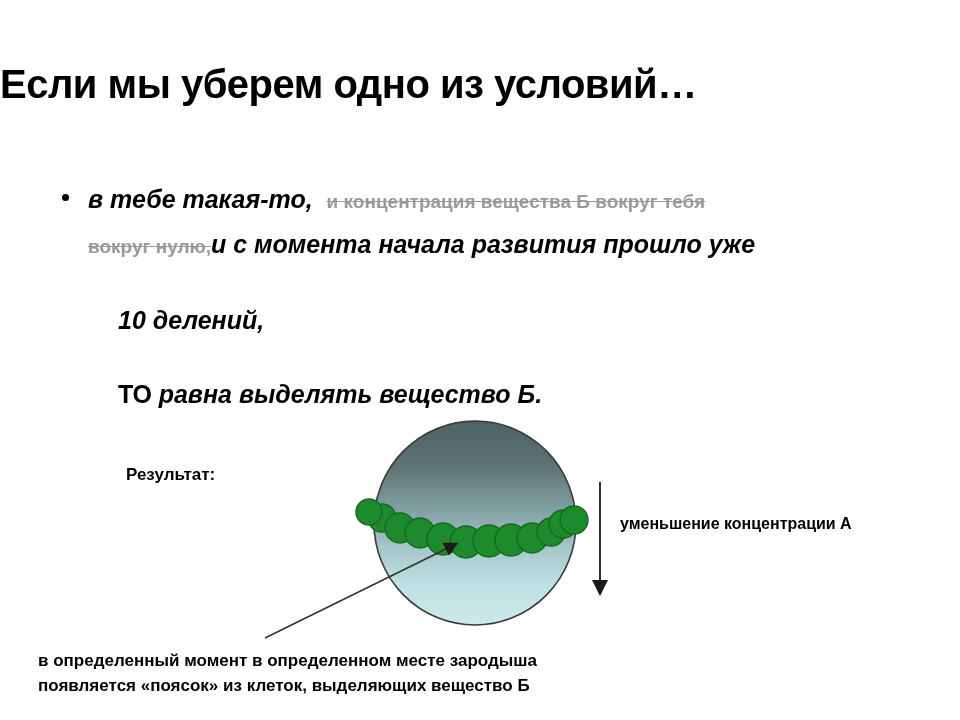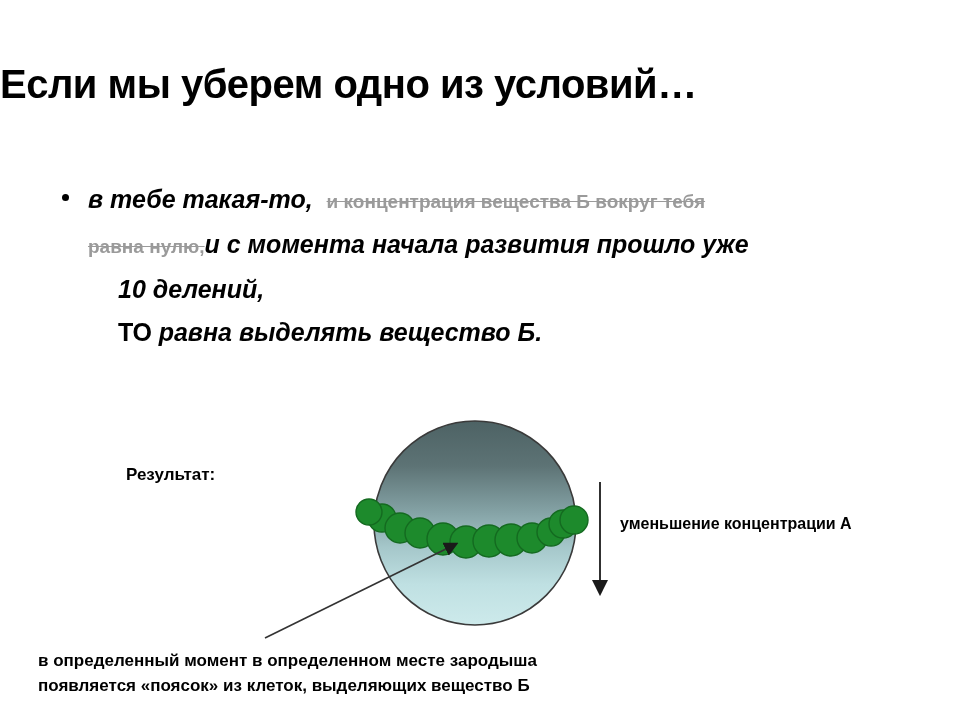--- a/index.html
+++ b/index.html
@@ -58,20 +58,21 @@
 
   .para-line {
     font-size: 25px;
     line-height: 43px;
     color: #000000;
     white-space: nowrap;
   }
 
   .line-indent {
     padding-left: 30px;
+    margin-top: 31px;
   }
 
   .kw {            
     font-weight: bold;
     font-style: normal;
     letter-spacing: -0.2px;
   }
 
   .it {            
     font-weight: bold;
@@ -148,21 +149,21 @@
 
     <div class="bullet-row">
       <span class="bullet-dot"></span>
 
 
       <div class="para-line">
         <span class="it">в тебе такая-то,</span><span class="it">&nbsp;&nbsp;</span><span class="struck">и концентрация вещества Б вокруг тебя</span>
       </div>
 
       <div class="para-line">
-        <span class="struck">равна нулю,</span><span class="it">и с момента начала развития прошло уже</span>
+        <span class="struck">вокруг нулю,</span><span class="it">и с момента начала развития прошло уже</span>
       </div>
 
       <div class="para-line line-indent">
         <span class="it">10 делений,</span>
       </div>
 
       <div class="para-line line-indent">
         <span class="kw">ТО</span><span class="it"> </span><span class="it">равна выделять вещество Б.</span>
       </div>
 

